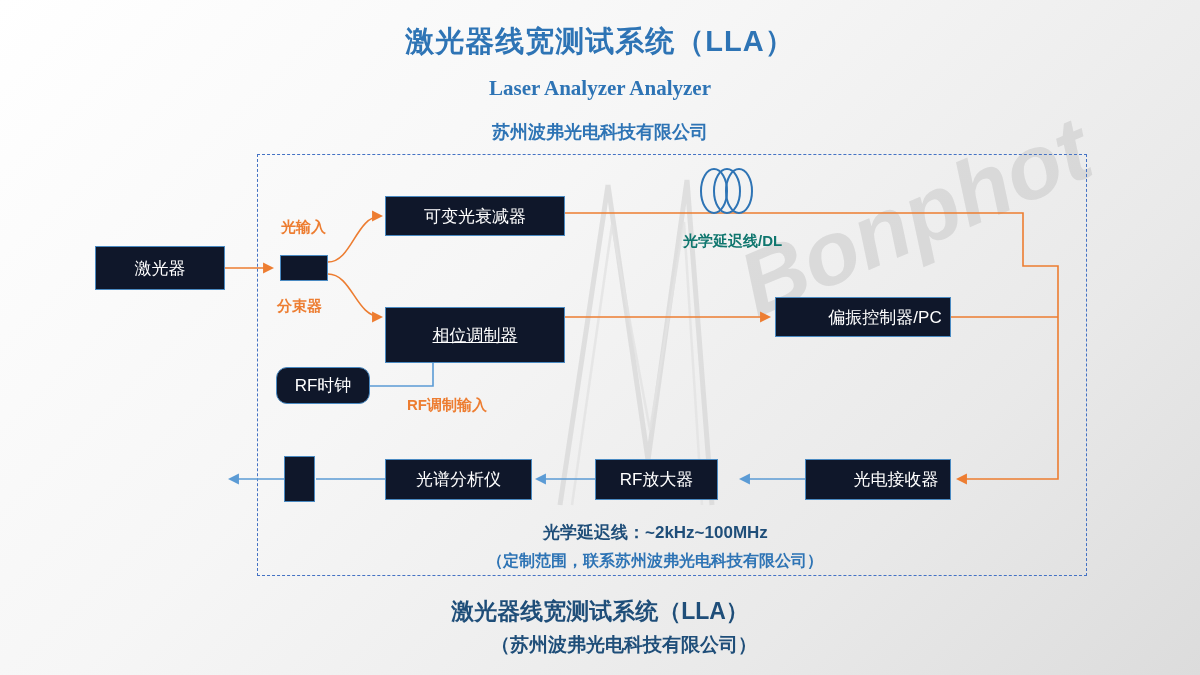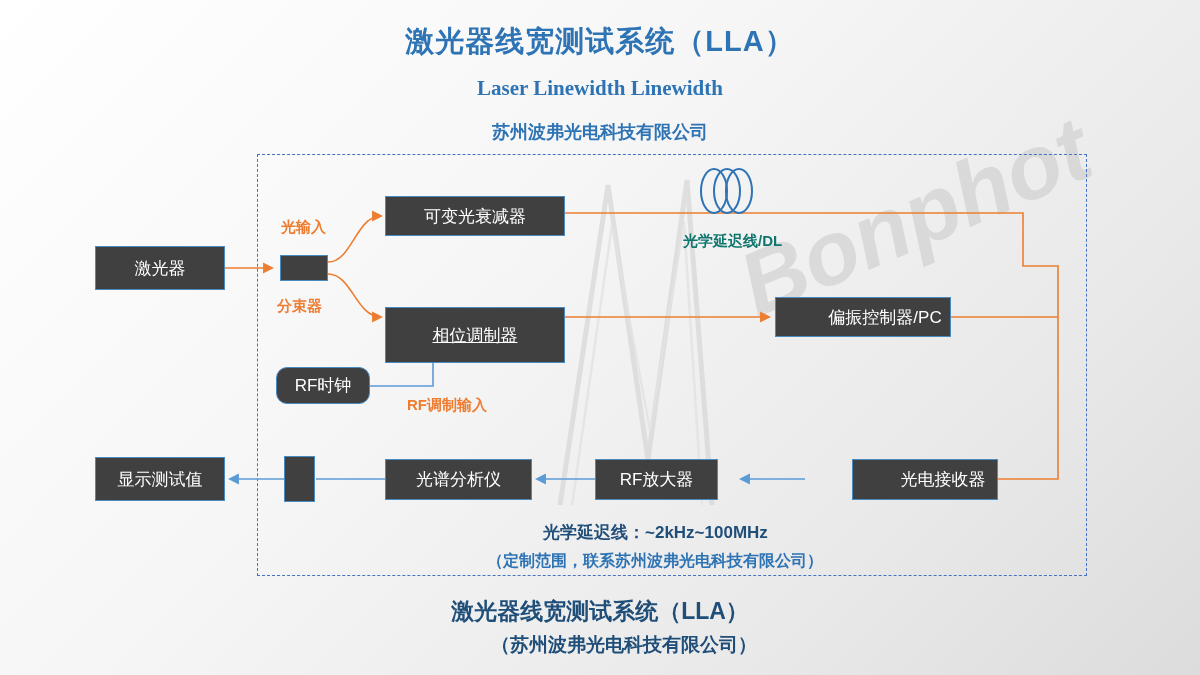--- a/index.html
+++ b/index.html
@@ -21,21 +21,21 @@
   }
   .company{
     left:0;right:0;top:112px;text-align:center;
     font-size:18px;font-weight:bold;color:#2E74B5;margin-top:8px;
   }
   .frame{
     left:257px;top:154px;width:830px;height:422px;
     border:1px dashed #4472C4;box-sizing:border-box;background:transparent;
   }
   .node{
-    background:#404040;border:1px solid #4a8ac2;color:#ffffff;
+    background:#0f172a;border:1px solid #4a8ac2;color:#ffffff;
     display:flex;align-items:center;justify-content:center;
     font-size:17px;box-sizing:border-box;white-space:nowrap;
   }
   .lbl{font-size:15px;font-weight:bold;white-space:nowrap;}
   .lbl-orange{color:#ED7D31;}
   .lbl-blue{color:#0f766e;}
   .range-text{font-size:17px;font-weight:bold;color:#1F4E79;white-space:nowrap;}
   .range-note{font-size:16px;font-weight:bold;color:#2E74B5;white-space:nowrap;}
   .footer-title{
     left:0;right:0;top:596px;text-align:center;
@@ -59,21 +59,21 @@
 
 <div id="slide">
 
   <svg class="layer" width="1200" height="675">
     <polyline points="560,505 608,185 648,460 687,180 712,505" fill="none" stroke="#d5d5d5" stroke-width="5" opacity="0.7"></polyline>
     <polyline points="572,505 612,225 650,430 684,222 702,505" fill="none" stroke="#e2e2e2" stroke-width="2.5" opacity="0.8"></polyline>
   </svg>
   <div class="abs watermark">Bonphot</div>
 
   <div class="abs title">激光器线宽测试系统（LLA）</div>
-  <div class="abs subtitle">Laser Linewidth Linewidth</div>
+  <div class="abs subtitle">Laser Analyzer Analyzer</div>
   <div class="abs company">苏州波弗光电科技有限公司</div>
 
   <div class="abs frame"></div>
 
   <svg class="layer" width="1200" height="675">
     <defs>
       <marker id="arrO" viewBox="0 0 10 10" refX="8" refY="5" markerWidth="7" markerHeight="7" orient="auto-start-reverse">
         <path d="M0,0 L10,5 L0,10 z" fill="#ED7D31"></path>
       </marker>
       <marker id="arrB" viewBox="0 0 10 10" refX="8" refY="5" markerWidth="7" markerHeight="7" orient="auto-start-reverse">
@@ -100,25 +100,24 @@
       <ellipse cx="739" cy="191" rx="13" ry="22"></ellipse>
     </g>
   </svg>
 
   <div class="abs node" style="left:95px;top:246px;width:130px;height:44px;">激光器</div>
   <div class="abs node" style="left:280px;top:255px;width:48px;height:26px;"></div>
   <div class="abs node" style="left:385px;top:196px;width:180px;height:40px;">可变光衰减器</div>
   <div class="abs node" style="left:385px;top:307px;width:180px;height:56px;text-decoration:underline;">相位调制器</div>
   <div class="abs node" style="left:276px;top:367px;width:94px;height:37px;border-radius:11px;">RF时钟</div>
   <div class="abs node" style="left:775px;top:297px;width:176px;height:40px;padding-left:44px;">偏振控制器/PC</div>
-  <div class="abs node" style="left:852px;top:459px;width:146px;height:41px;padding-left:36px;">光电接收器</div>
+  <div class="abs node" style="left:805px;top:459px;width:146px;height:41px;padding-left:36px;">光电接收器</div>
   <div class="abs node" style="left:595px;top:459px;width:123px;height:41px;">RF放大器</div>
   <div class="abs node" style="left:385px;top:459px;width:147px;height:41px;">光谱分析仪</div>
   <div class="abs node" style="left:284px;top:456px;width:31px;height:46px;"></div>
-  <div class="abs node" style="left:95px;top:457px;width:130px;height:44px;">显示测试值</div>
 
   <div class="abs lbl lbl-orange" style="left:281px;top:218px;">光输入</div>
   <div class="abs lbl lbl-orange" style="left:277px;top:297px;">分束器</div>
   <div class="abs lbl lbl-orange" style="left:407px;top:396px;">RF调制输入</div>
   <div class="abs lbl lbl-blue" style="left:683px;top:232px;">光学延迟线/DL</div>
   <div class="abs range-text" style="left:543px;top:521px;">光学延迟线：~2kHz~100MHz</div>
   <div class="abs range-note" style="left:487px;top:551px;">（定制范围，联系苏州波弗光电科技有限公司）</div>
 
   <div class="abs footer-title">激光器线宽测试系统（LLA）</div>
   <div class="abs footer-company">（苏州波弗光电科技有限公司）</div>

